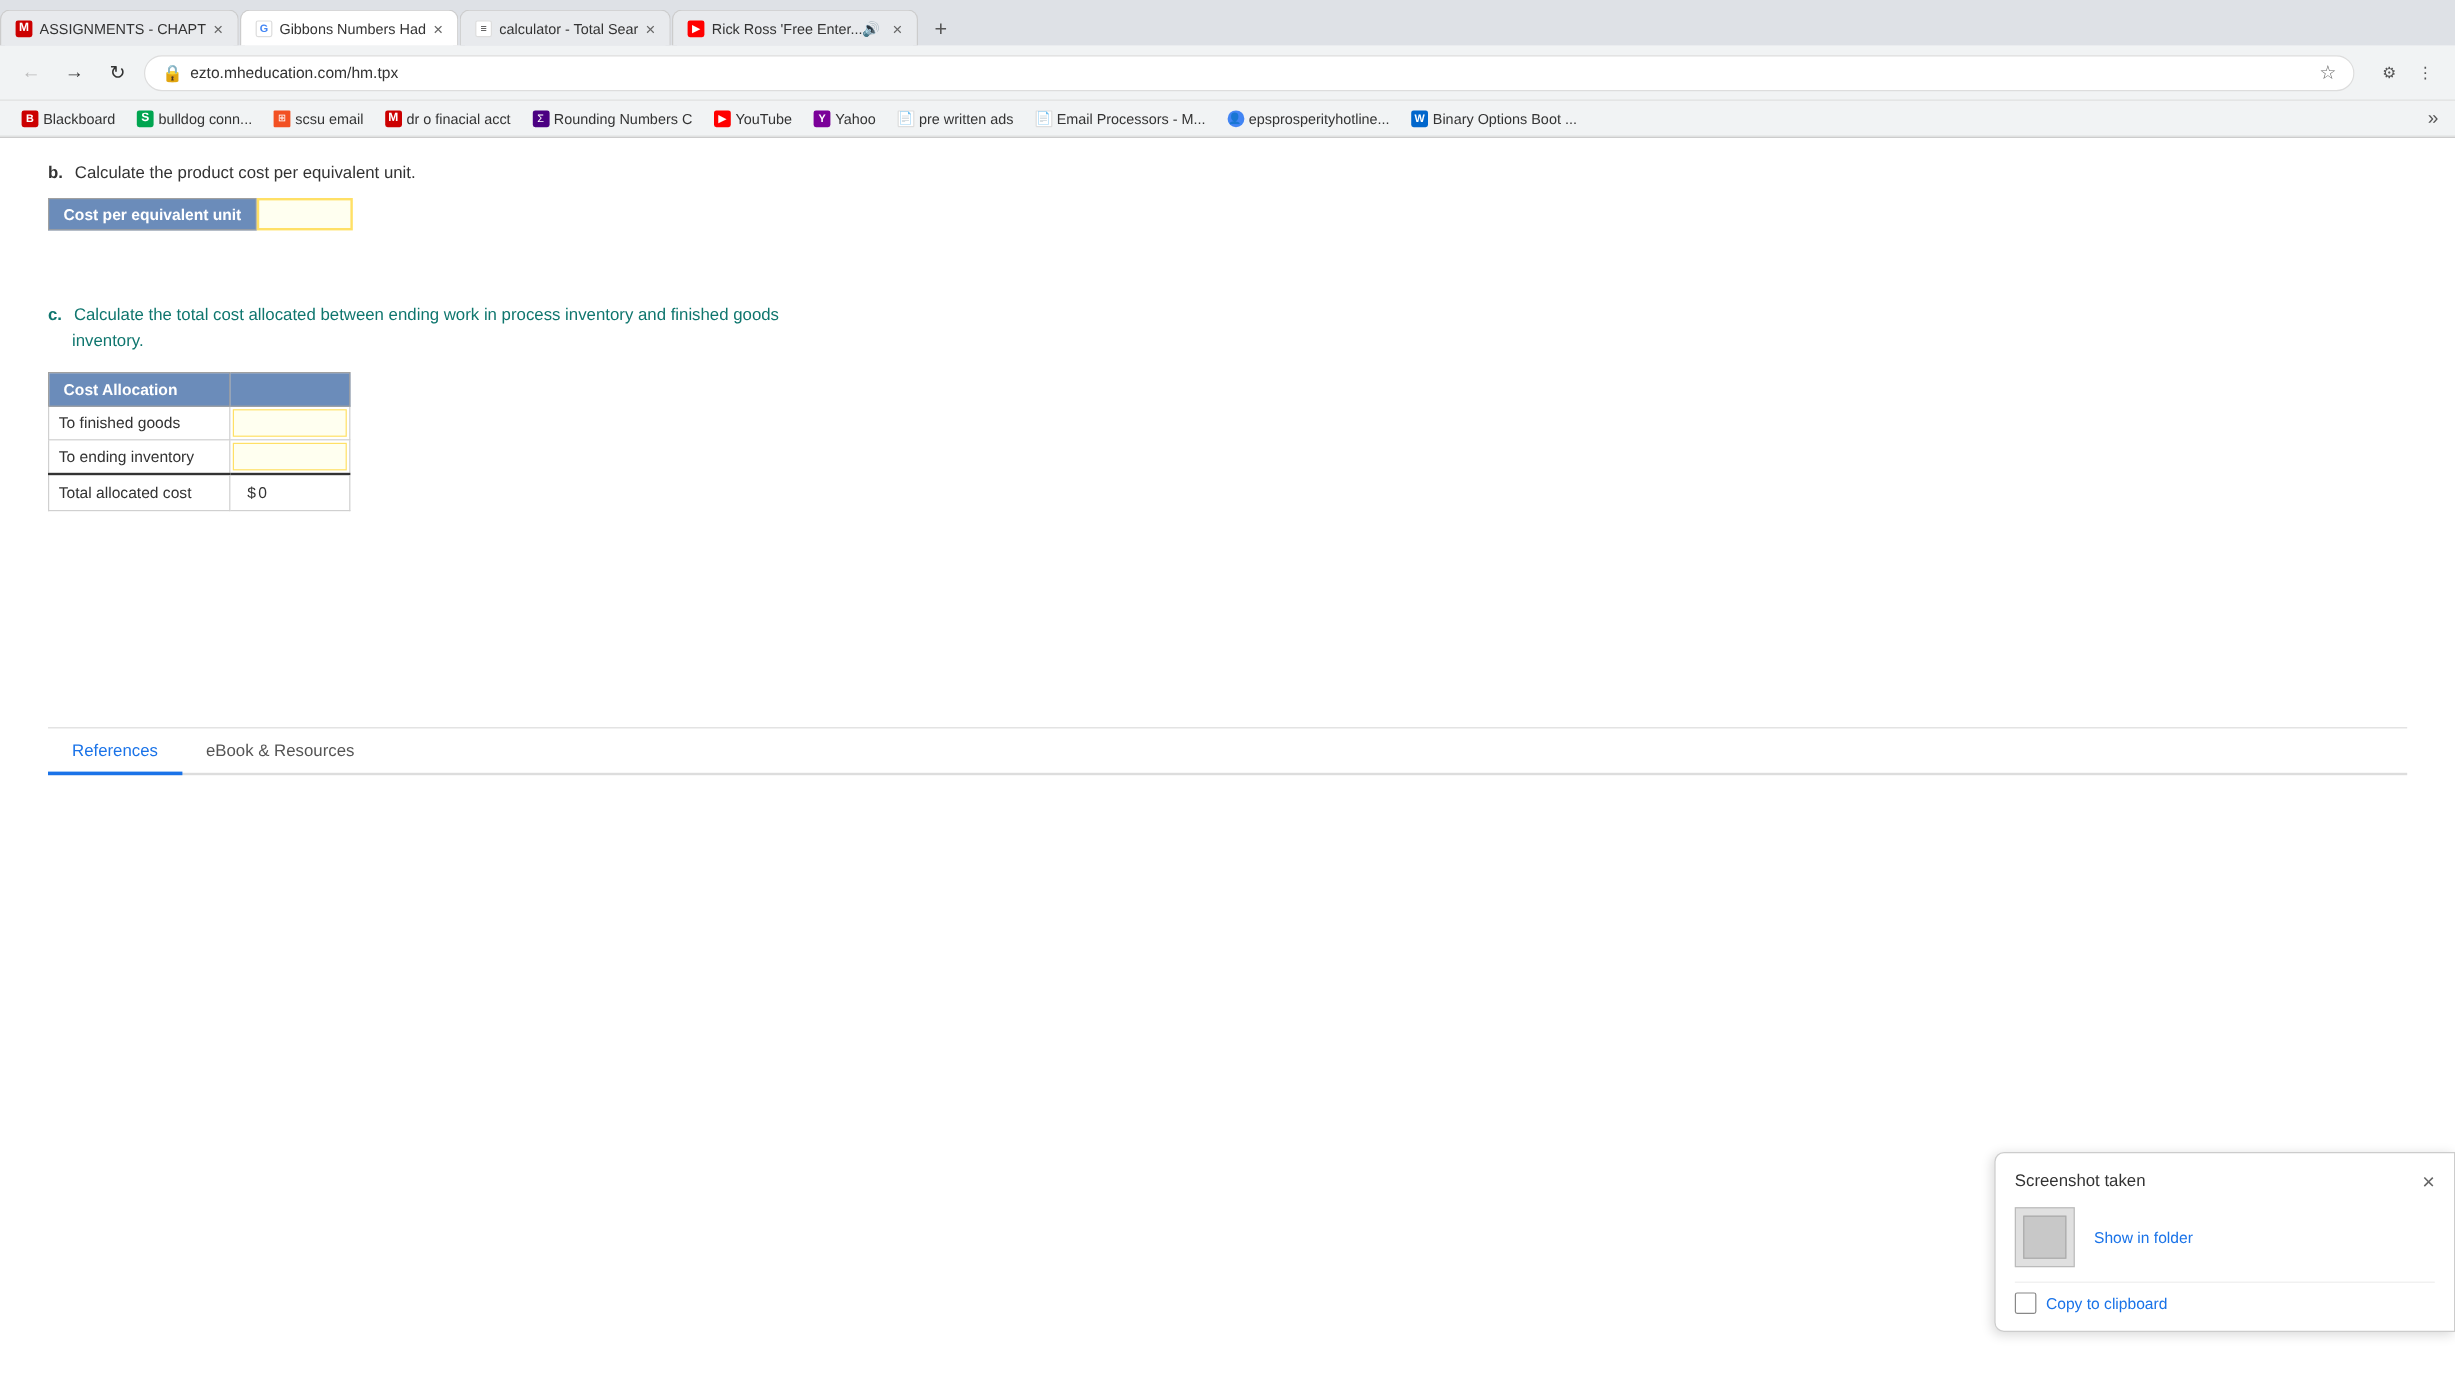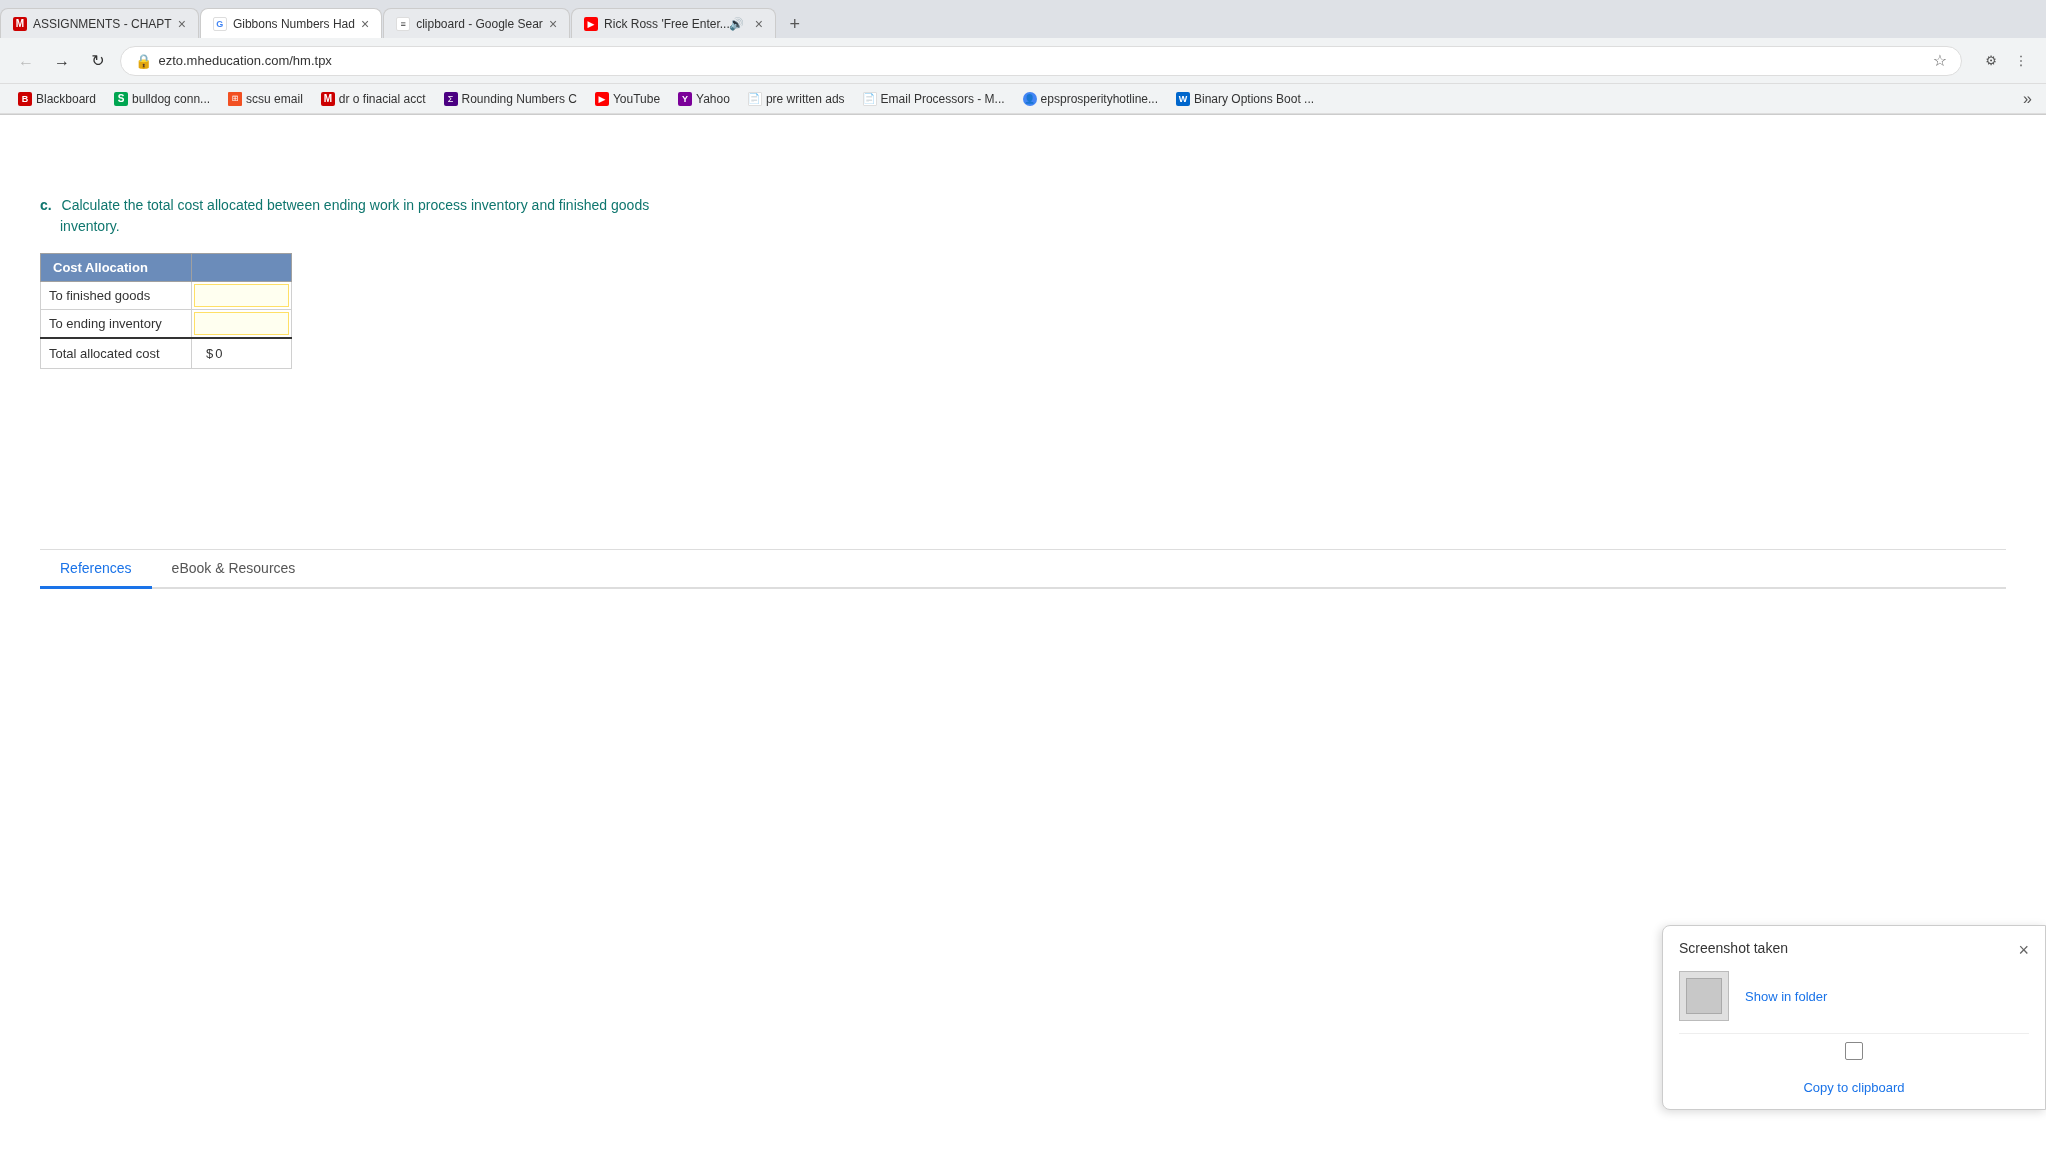--- a/index.html
+++ b/index.html
@@ -81,21 +81,21 @@
     }
     .screenshot-notification-header { display: flex; justify-content: space-between; align-items: flex-start; margin-bottom: 10px; }
     .screenshot-title { font-size: 14px; font-weight: 500; color: #333; }
     .screenshot-close { font-size: 18px; color: #666; cursor: pointer; }
     .screenshot-body { display: flex; align-items: center; gap: 16px; margin-bottom: 12px; }
     .screenshot-thumb { width: 50px; height: 50px; background: #e0e0e0; border: 1px solid #bbb; display: flex; align-items: center; justify-content: center; position: relative; }
     .screenshot-thumb-inner { width: 36px; height: 36px; background: #c8c8c8; border: 1px solid #aaa; }
     .screenshot-actions { display: flex; flex-direction: column; gap: 4px; }
     .screenshot-link { font-size: 13px; color: #1a73e8; cursor: pointer; text-decoration: none; }
     .screenshot-divider { border: none; border-top: 1px solid #eee; margin: 8px 0; }
-    .copy-row { display: flex; align-items: center; gap: 20px; cursor: pointer; flex-direction: column; }
+    .copy-row { display: flex; align-items: center; gap: 8px; cursor: pointer; }
     .copy-icon { width: 18px; height: 18px; border: 1px solid #888; border-radius: 2px; display: inline-block; position: relative; }
 
     
     .fav-m { background: #cc0000; color: #fff; font-size: 10px; font-weight: bold; display: flex; align-items: center; justify-content: center; border-radius: 2px; }
     .fav-g { background: #fff; border: 1px solid #ddd; display: flex; align-items: center; justify-content: center; font-size: 9px; font-weight: bold; color: #4285f4; border-radius: 2px; }
     .fav-calc { background: #fff; border: 1px solid #ddd; display: flex; align-items: center; justify-content: center; font-size: 9px; color: #333; border-radius: 2px; }
     .fav-yt { background: #ff0000; color: #fff; font-size: 9px; display: flex; align-items: center; justify-content: center; border-radius: 2px; }
     .fav-bb { background: #cc0000; color: #fff; font-size: 9px; font-weight: bold; display: flex; align-items: center; justify-content: center; border-radius: 2px; }
     .fav-s { background: #00a550; color: #fff; font-size: 10px; font-weight: bold; display: flex; align-items: center; justify-content: center; border-radius: 2px; }
     .fav-ms { background: #f25022; color: #fff; font-size: 8px; display: flex; align-items: center; justify-content: center; border-radius: 1px; }
@@ -122,21 +122,21 @@
     </div>
 
     <div class="tab active">
       <div class="tab-favicon fav-g">G</div>
       <span class="tab-title">Gibbons Numbers Had</span>
       <span class="tab-close">×</span>
     </div>
 
     <div class="tab">
       <div class="tab-favicon fav-calc">≡</div>
-      <span class="tab-title">clipboard - Google Sear</span>
+      <span class="tab-title">calculator - Total Sear</span>
       <span class="tab-close">×</span>
     </div>
 
     <div class="tab">
       <div class="tab-favicon fav-yt">▶</div>
       <span class="tab-title">Rick Ross 'Free Enter...</span>
       <span style="font-size:12px;margin-right:4px;color:#555;">🔊</span>
       <span class="tab-close">×</span>
     </div>
     <div class="new-tab-btn">+</div>
@@ -202,20 +202,32 @@
       <div class="bookmark-favicon fav-w">W</div>
       <span>Binary Options Boot ...</span>
     </div>
     <span class="bookmark-more">»</span>
   </div>
 
 </div>
 
 <div class="page-content">
 
+  <div style="margin-bottom: 20px;">
+    <div class="section-label">
+      <span class="section-letter">b.</span>
+      <span>Calculate the product cost per equivalent unit.</span>
+    </div>
+    <div class="cost-per-unit-row">
+      <div class="cost-label-cell">Cost per equivalent unit</div>
+      <div class="cost-input-cell">
+        <input type="text" style="">
+      </div>
+    </div>
+  </div>
 
   <div class="section-c" style="margin-top: 60px;">
     <div class="section-c-text">
       <span class="section-letter">c.</span>
       <span>Calculate the total cost allocated between ending work in process inventory and finished goods</span><br>
       <span style="margin-left: 20px;">inventory.</span>
     </div>
     <table class="cost-table">
       <thead>
         <tr>

